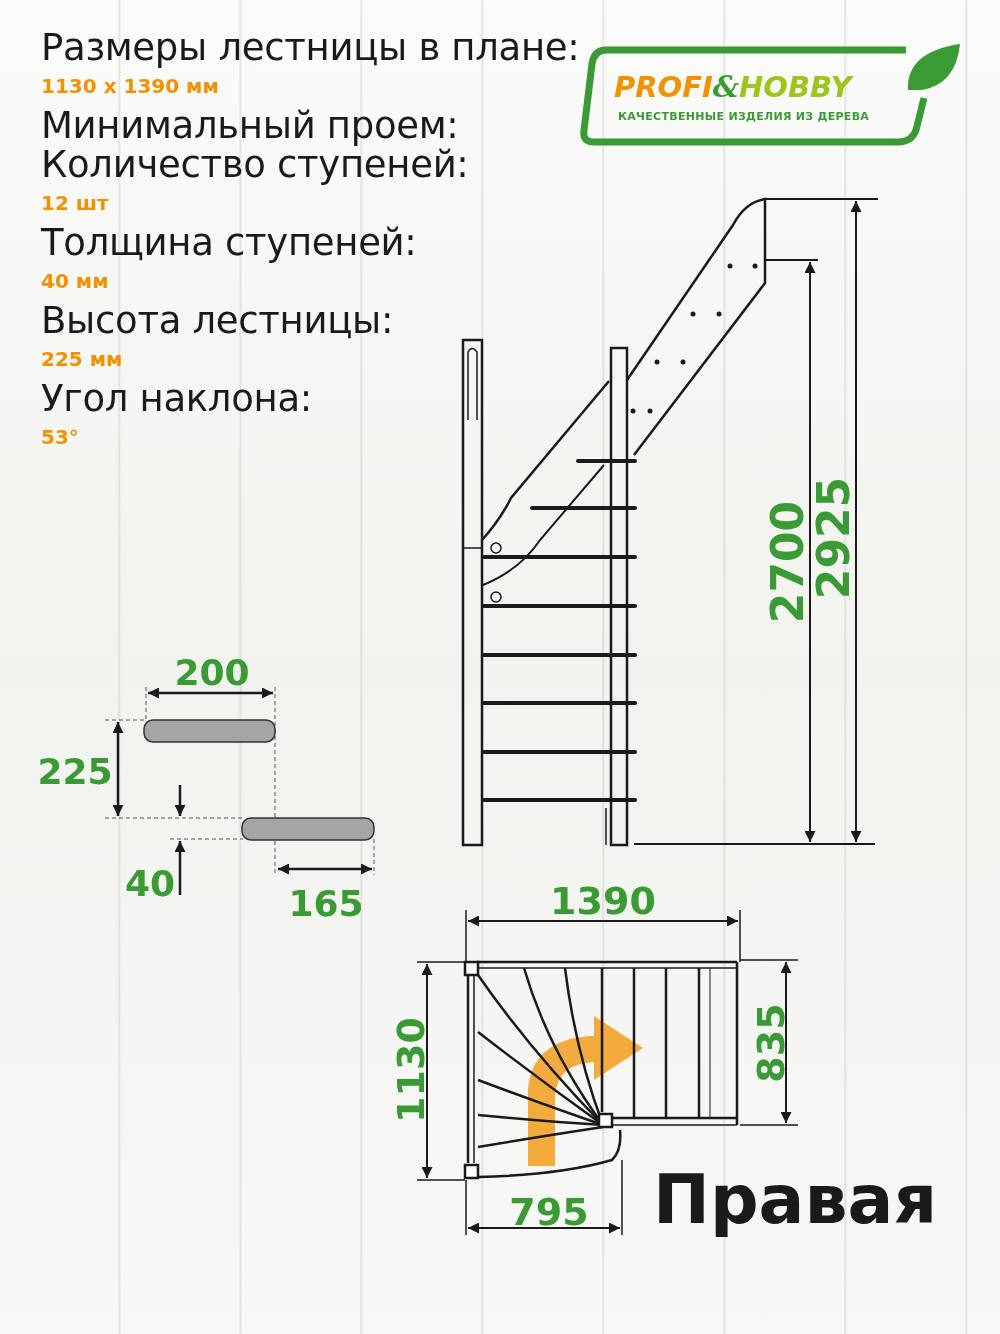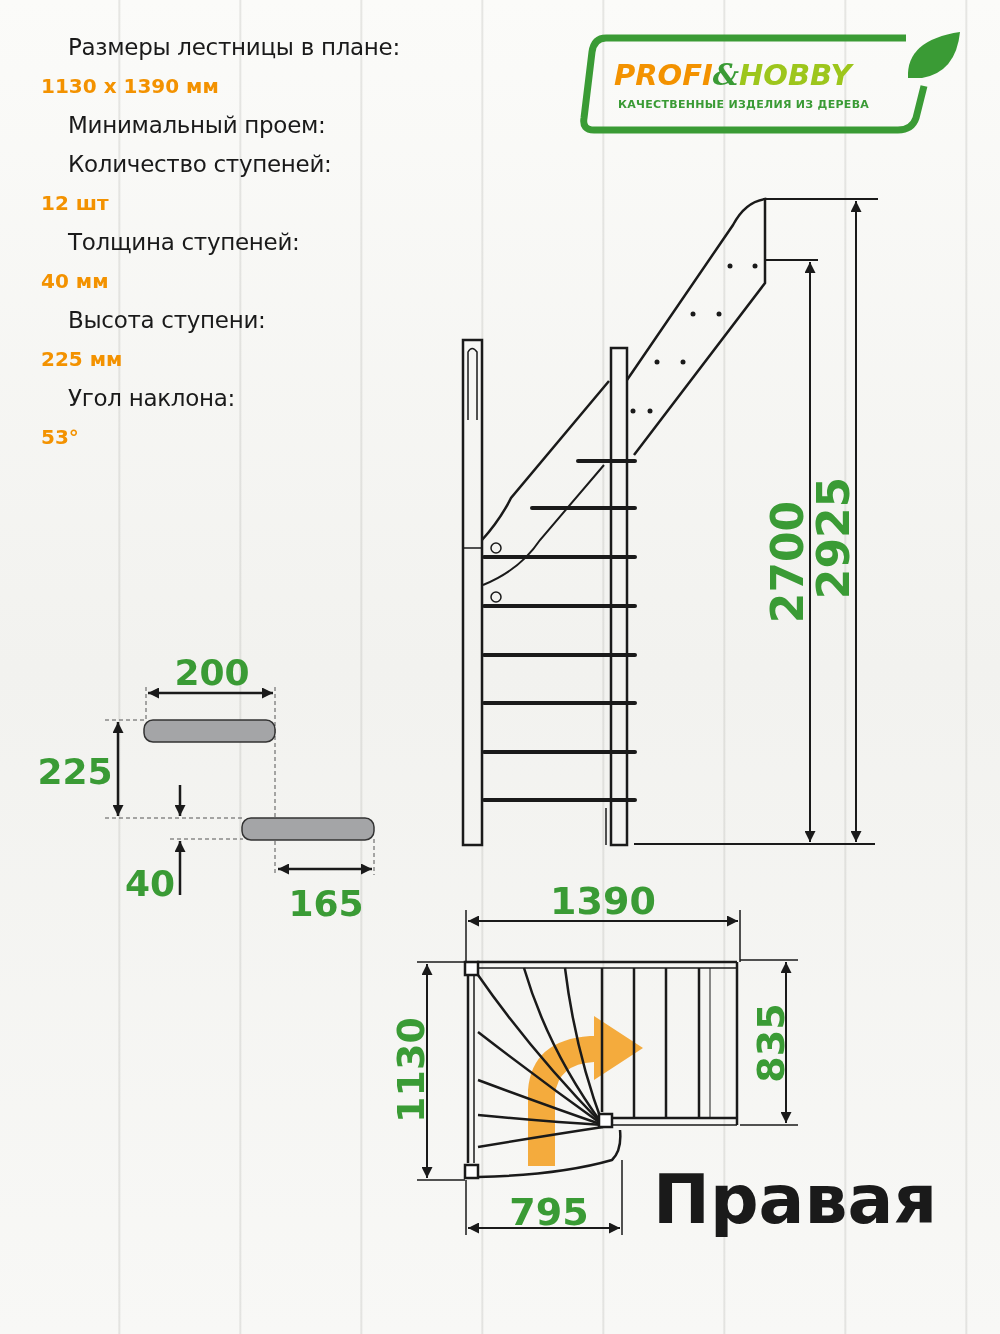--- a/index.html
+++ b/index.html
@@ -12,29 +12,28 @@
       position: absolute; inset: 0;
       background:
         repeating-linear-gradient(90deg,
           rgba(0,0,0,0) 0px, rgba(0,0,0,0) 118px,
           rgba(170,170,165,0.35) 119px, rgba(0,0,0,0) 121px),
         linear-gradient(180deg, #fbfbf9 0%, #f2f2ef 50%, #f8f8f6 100%);
     }
     .specs { position: absolute; left: 41px; top: 28px; }
     .spec-label {
       font-family: "DejaVu Sans", sans-serif;
-      font-size: 23px; color: #1a1a1a; line-height: 39px; white-space: nowrap;
+      font-size: 37px; color: #1a1a1a; line-height: 39px; white-space: nowrap;
       letter-spacing: -0.3px;
-      margin-left: 27px;
     }
     .spec-value {
       font-family: "DejaVu Sans", sans-serif; font-weight: bold;
       font-size: 20px; color: #f39200; line-height: 39px; white-space: nowrap;
     }
-    .logo { position: absolute; left: 576px; top: 26px; width: 390px; height: 115px; }
+    .logo { position: absolute; left: 576px; top: 38px; width: 390px; height: 115px; }
     .logo-brand {
       position: absolute; left: 38px; top: 32px; font-size: 29px; font-weight: bold;
       font-style: italic; font-family: "DejaVu Sans", sans-serif; white-space: nowrap;
     }
     .logo-profi { color: #f39200; }
     .logo-amp { color: #3a9b35; font-family: "DejaVu Serif", serif; font-style: italic; }
     .logo-hobby { color: #9dc61c; }
     .logo-tag {
       position: absolute; left: 42px; top: 72px; font-size: 11px; font-weight: bold;
       color: #3a9b35; font-family: "DejaVu Sans", sans-serif; white-space: nowrap;
@@ -62,21 +61,21 @@
   </div>
   <div>
     <div class="spec-label">Количество ступеней:</div>
     <div class="spec-value">12 шт</div>
   </div>
   <div>
     <div class="spec-label">Толщина ступеней:</div>
     <div class="spec-value">40 мм</div>
   </div>
   <div>
-    <div class="spec-label">Высота ступени:</div>
+    <div class="spec-label">Высота лестницы:</div>
     <div class="spec-value">225 мм</div>
   </div>
   <div>
     <div class="spec-label">Угол наклона:</div>
     <div class="spec-value">53°</div>
   </div>
 </div>
 
 <div class="logo">
   <svg width="390" height="115" viewBox="0 0 390 115">

